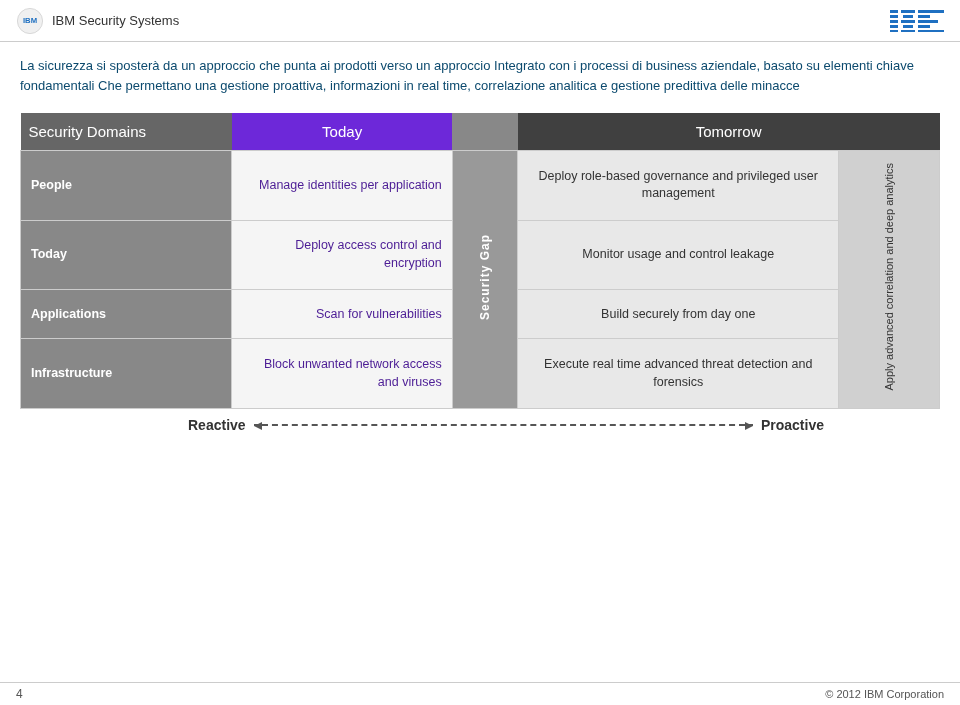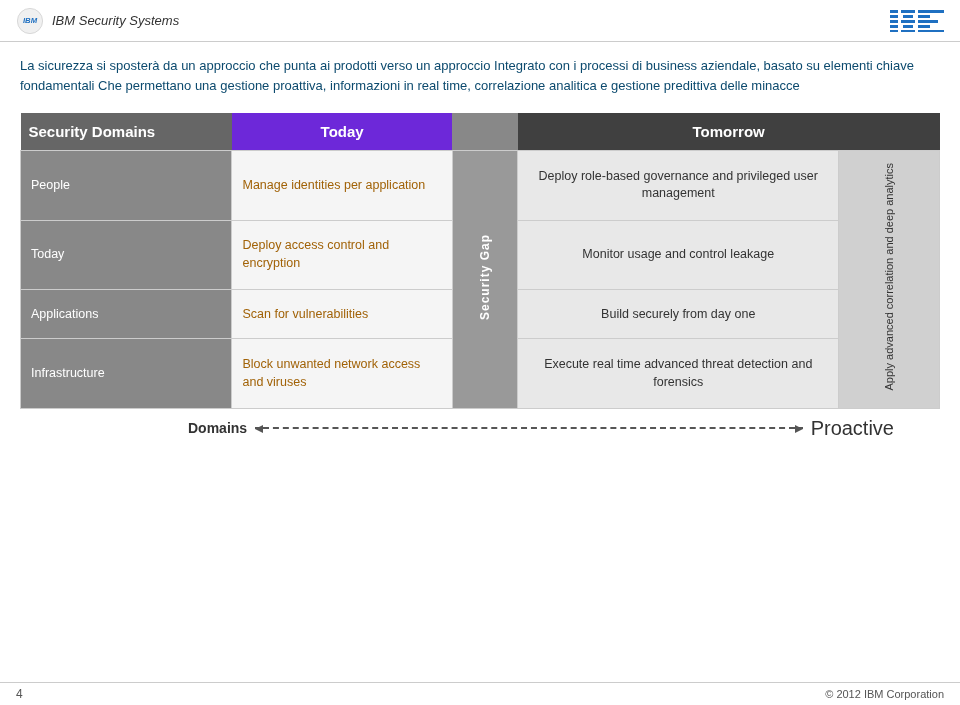--- a/index.html
+++ b/index.html
@@ -19,21 +19,20 @@
       align-items: center;
       justify-content: space-between;
       padding: 6px 16px;
       border-bottom: 1px solid #ccc;
       height: 42px;
     }
     .header-left {
       display: flex;
       align-items: center;
       gap: 8px;
-      font-style: italic;
     }
     .ibm-logo-small {
       width: 28px;
       height: 28px;
     }
     .header-title {
       font-size: 13px;
       color: #333;
       font-weight: normal;
     }
@@ -67,21 +66,21 @@
     .col-domain { width: 168px; }
     .col-today { width: 175px; }
     .col-gap { width: 52px; }
     .col-tomorrow-main { width: 255px; }
     .col-tomorrow-right { width: 80px; }
 
     
     .header-row td {
       padding: 10px 8px;
       font-size: 15px;
-      font-weight: bold;
+      font-weight: normal;
       color: #fff;
     }
     .td-domain-header {
       background: #666;
       text-align: left;
       vertical-align: middle;
     }
     .td-today-header {
       background: #6d28d9;
       text-align: center;
@@ -101,29 +100,29 @@
       border: 1px solid #ccc;
       padding: 12px 10px;
       vertical-align: middle;
       font-size: 12.5px;
       line-height: 1.4;
     }
 
     .td-domain {
       background: #888;
       color: #fff;
-      font-weight: normal;
+      font-weight: bold;
       font-size: 14px;
       text-align: left;
     }
 
     .td-today-content {
       background: #f5f5f5;
-      text-align: left;
-      color: #a16207;
+      text-align: right;
+      color: #4c1d95;
     }
 
     .td-gap-content {
       background: #999;
       color: #fff;
       font-weight: bold;
       font-size: 11px;
       text-align: center;
       vertical-align: middle;
       padding: 6px 4px;
@@ -272,32 +271,32 @@
     <tr class="data-row">
       <td class="td-domain">Infrastructure</td>
       <td class="td-today-content">Block unwanted network access and viruses</td>
       <td class="td-tomorrow-content">Execute real time advanced threat detection and forensics</td>
     </tr>
   </tbody>
     </table>
 
   <div style="display:flex; align-items:center; margin-top:8px; padding-left:0px;">
     <div style="width:168px;"></div>
-    <span class="reactive-label" style="margin-left:0; padding-left:0; font-size:14px; font-weight:bold; color:#333; white-space:nowrap;">Domains</span>
+    <span class="reactive-label" style="margin-left:0; padding-left:0; font-size:14px; font-weight:bold; color:#333; white-space:nowrap;">Reactive</span>
 
     <div style="flex:1; display:flex; align-items:center; margin: 0 8px;">
       <div style="width:8px; height:0; border-top:2px solid #555; position:relative;">
         <div style="position:absolute; left:0; top:-4px; width:0; height:0; border-top:4px solid transparent; border-bottom:4px solid transparent; border-right:8px solid #555;"></div>
       </div>
       <div style="flex:1; border-top:2px dashed #555;"></div>
       <div style="width:8px; height:0; border-top:2px solid #555; position:relative;">
         <div style="position:absolute; right:0; top:-4px; width:0; height:0; border-top:4px solid transparent; border-bottom:4px solid transparent; border-left:8px solid #555;"></div>
       </div>
     </div>
-    <span style="font-size:20px; font-weight:normal; color:#333; white-space:nowrap; margin-right:46px;">Proactive</span>
+    <span style="font-size:14px; font-weight:bold; color:#333; white-space:nowrap; margin-right:116px;">Proactive</span>
   </div>
 
 </div>
 
 <div class="footer">
   <span class="page-num">4</span>
   <span class="copyright">© 2012 IBM Corporation</span>
 </div>
 
 </body></html>

